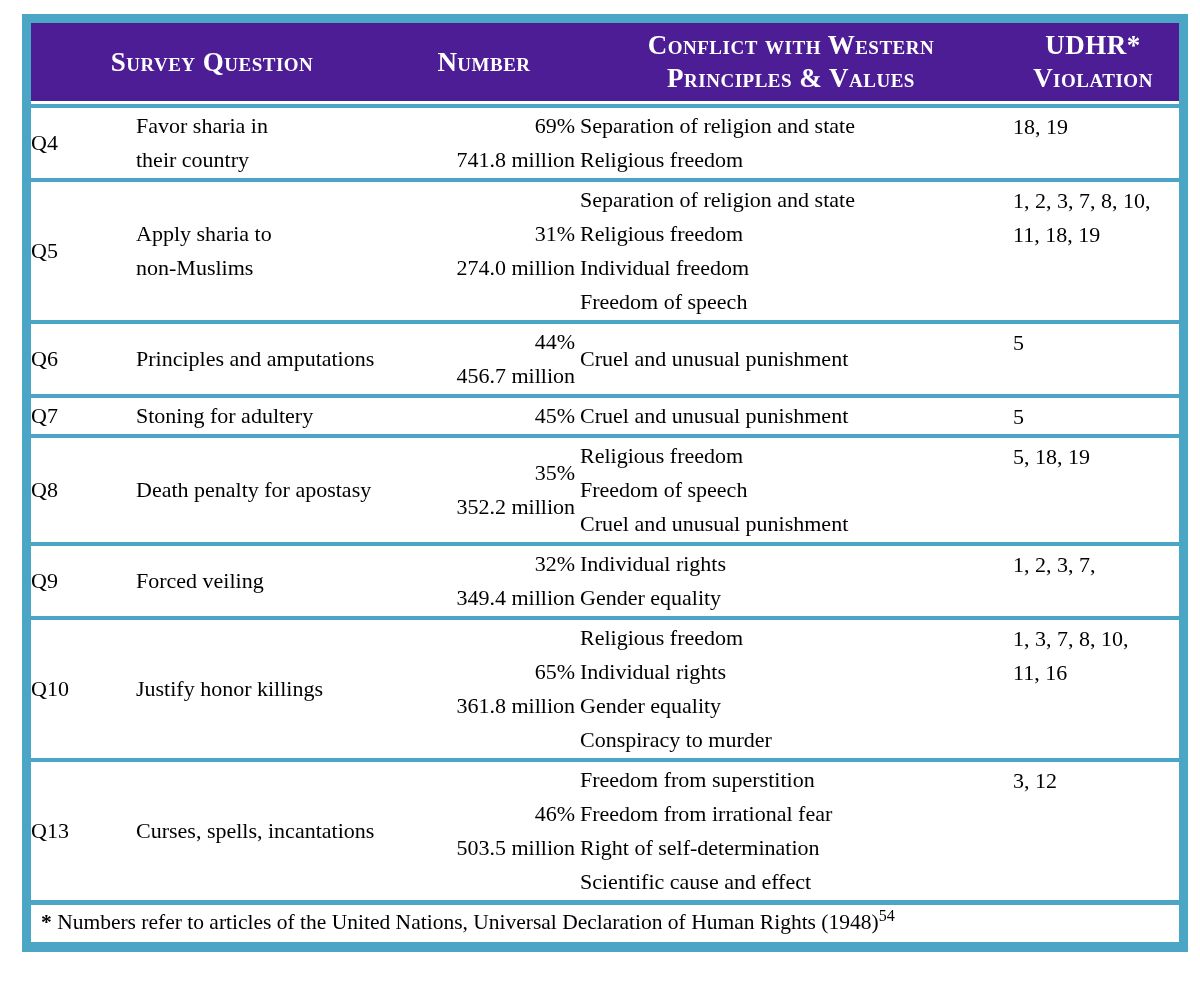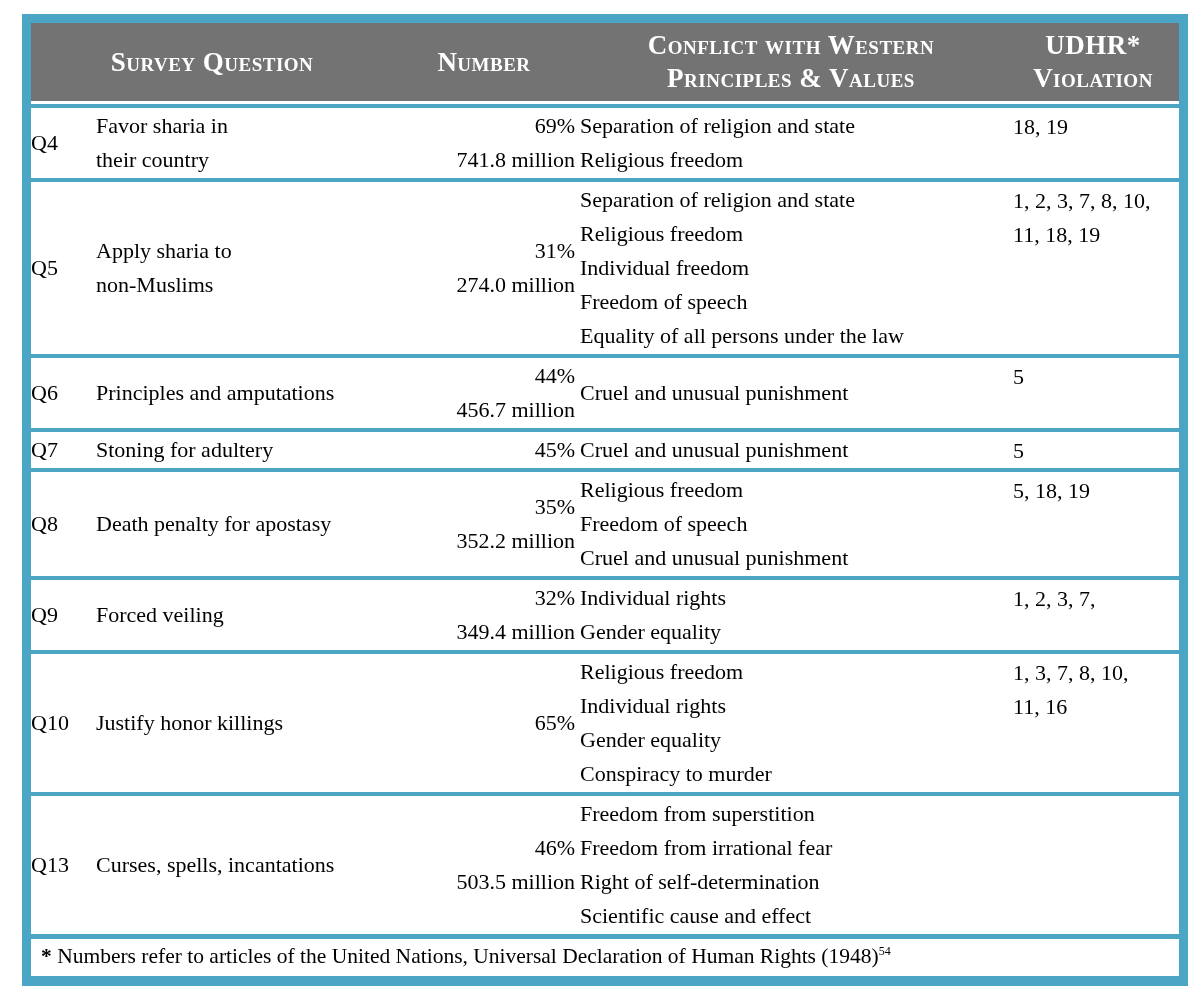--- a/index.html
+++ b/index.html
@@ -14,21 +14,21 @@
   .table-box {
     width: 1166px;
     border: 9px solid #4BA6C5;
     border-bottom-width: 10px;
     background: #ffffff;
   }
   
   .header {
     display: grid;
     grid-template-columns: 362px 182px 432px 172px;
-    background: #737373;
+    background: #4c1d95;
     color: #ffffff;
     min-height: 78px;
     align-items: center;
     text-align: center;
     font-weight: bold;
     font-variant: small-caps;
     font-size: 27px;
     line-height: 33px;
   }
   .hcell { white-space: pre-line; letter-spacing: 0.5px; }
@@ -44,20 +44,21 @@
   }
   .cell { display: flex; flex-direction: column; }
   .qid {
     font-weight: normal;
     justify-content: center;
   }
   .qtext {
     justify-content: center;
     white-space: pre-line;
     padding: 1px 0;
+    margin-left: 40px;
   }
   .num {
     justify-content: center;
     text-align: right;
     padding: 1px 0;
   }
   .conflicts {
     justify-content: center;
     padding: 1px 0 1px 5px;
   }
@@ -68,21 +69,21 @@
   }
   
   .footnote {
     border-top: 5px solid #4BA6C5;
     background: #ffffff;
     font-size: 21.5px;
     line-height: 27px;
     padding: 4px 8px 6px 10px;
   }
   .footnote .marker { font-weight: bold; }
-  .footnote sup { font-size: 12px; vertical-align: super; line-height: 0; }
+  .footnote sup { font-size: 16px; vertical-align: super; line-height: 0; }
 </style>
 </head>
 <body>
 
 <div class="page">
   <div class="table-box">
 
     <div class="header">
       <div class="hcell">Survey Question</div>
       <div class="hcell">Number</div>
@@ -114,21 +115,20 @@
 non-Muslims</div>
       <div class="cell num">
         <div>31%</div>
         <div>274.0 million</div>
       </div>
       <div class="cell conflicts">
         <div>Separation of religion and state</div>
         <div>Religious freedom</div>
         <div>Individual freedom</div>
         <div>Freedom of speech</div>
-        <div>Equality of all persons under the law</div>
       </div>
       <div class="cell udhr">1, 2, 3, 7, 8, 10,
 11, 18, 19</div>
     </div>
 
     <div class="row">
       <div class="cell qid">Q6</div>
       <div class="cell qtext">Principles and amputations</div>
       <div class="cell num">
         <div>44%</div>
@@ -179,20 +179,21 @@
         <div>Gender equality</div>
       </div>
       <div class="cell udhr">1, 2, 3, 7,</div>
     </div>
 
     <div class="row">
       <div class="cell qid">Q10</div>
       <div class="cell qtext">Justify honor killings</div>
       <div class="cell num">
         <div>65%</div>
+        <div>361.8 million</div>
       </div>
       <div class="cell conflicts">
         <div>Religious freedom</div>
         <div>Individual rights</div>
         <div>Gender equality</div>
         <div>Conspiracy to murder</div>
       </div>
       <div class="cell udhr">1, 3, 7, 8, 10,
 11, 16</div>
     </div>
@@ -203,20 +204,21 @@
       <div class="cell num">
         <div>46%</div>
         <div>503.5 million</div>
       </div>
       <div class="cell conflicts">
         <div>Freedom from superstition</div>
         <div>Freedom from irrational fear</div>
         <div>Right of self-determination</div>
         <div>Scientific cause and effect</div>
       </div>
+      <div class="cell udhr">3, 12</div>
     </div>
 
     <div class="footnote">
       <span class="marker">*</span>
       <span>Numbers refer to articles of the United Nations, Universal Declaration of Human Rights (1948)</span><sup>54</sup>
     </div>
 
   </div>
 </div>
 

